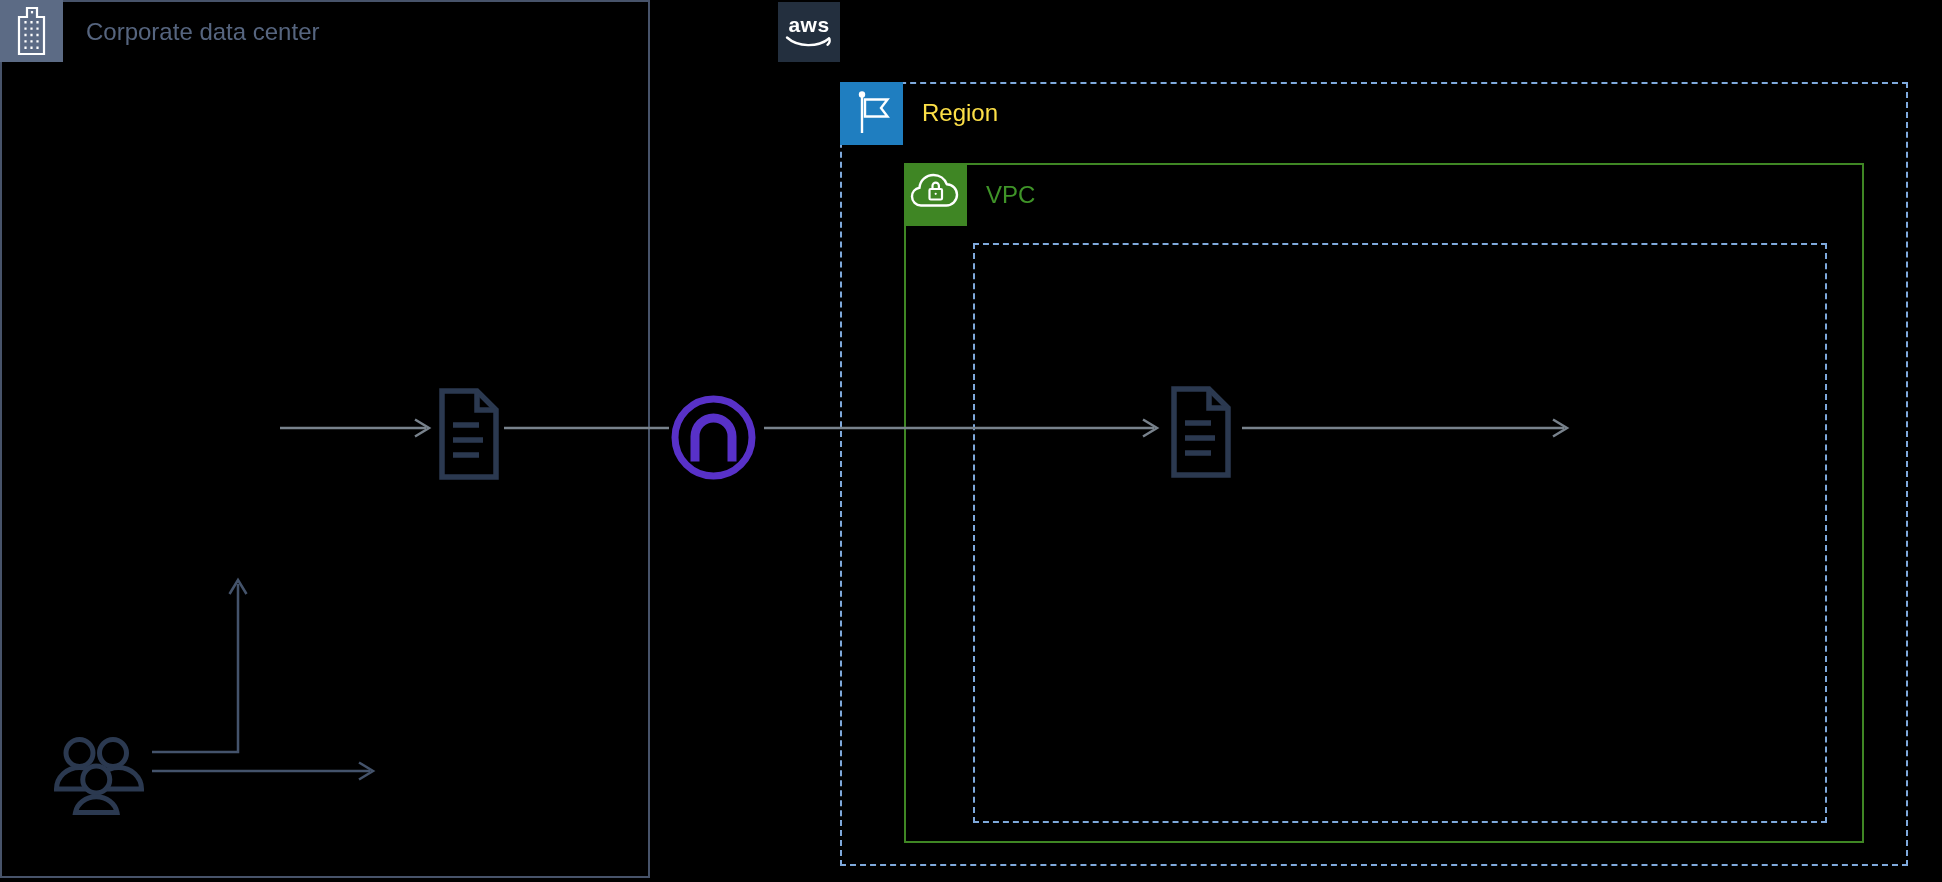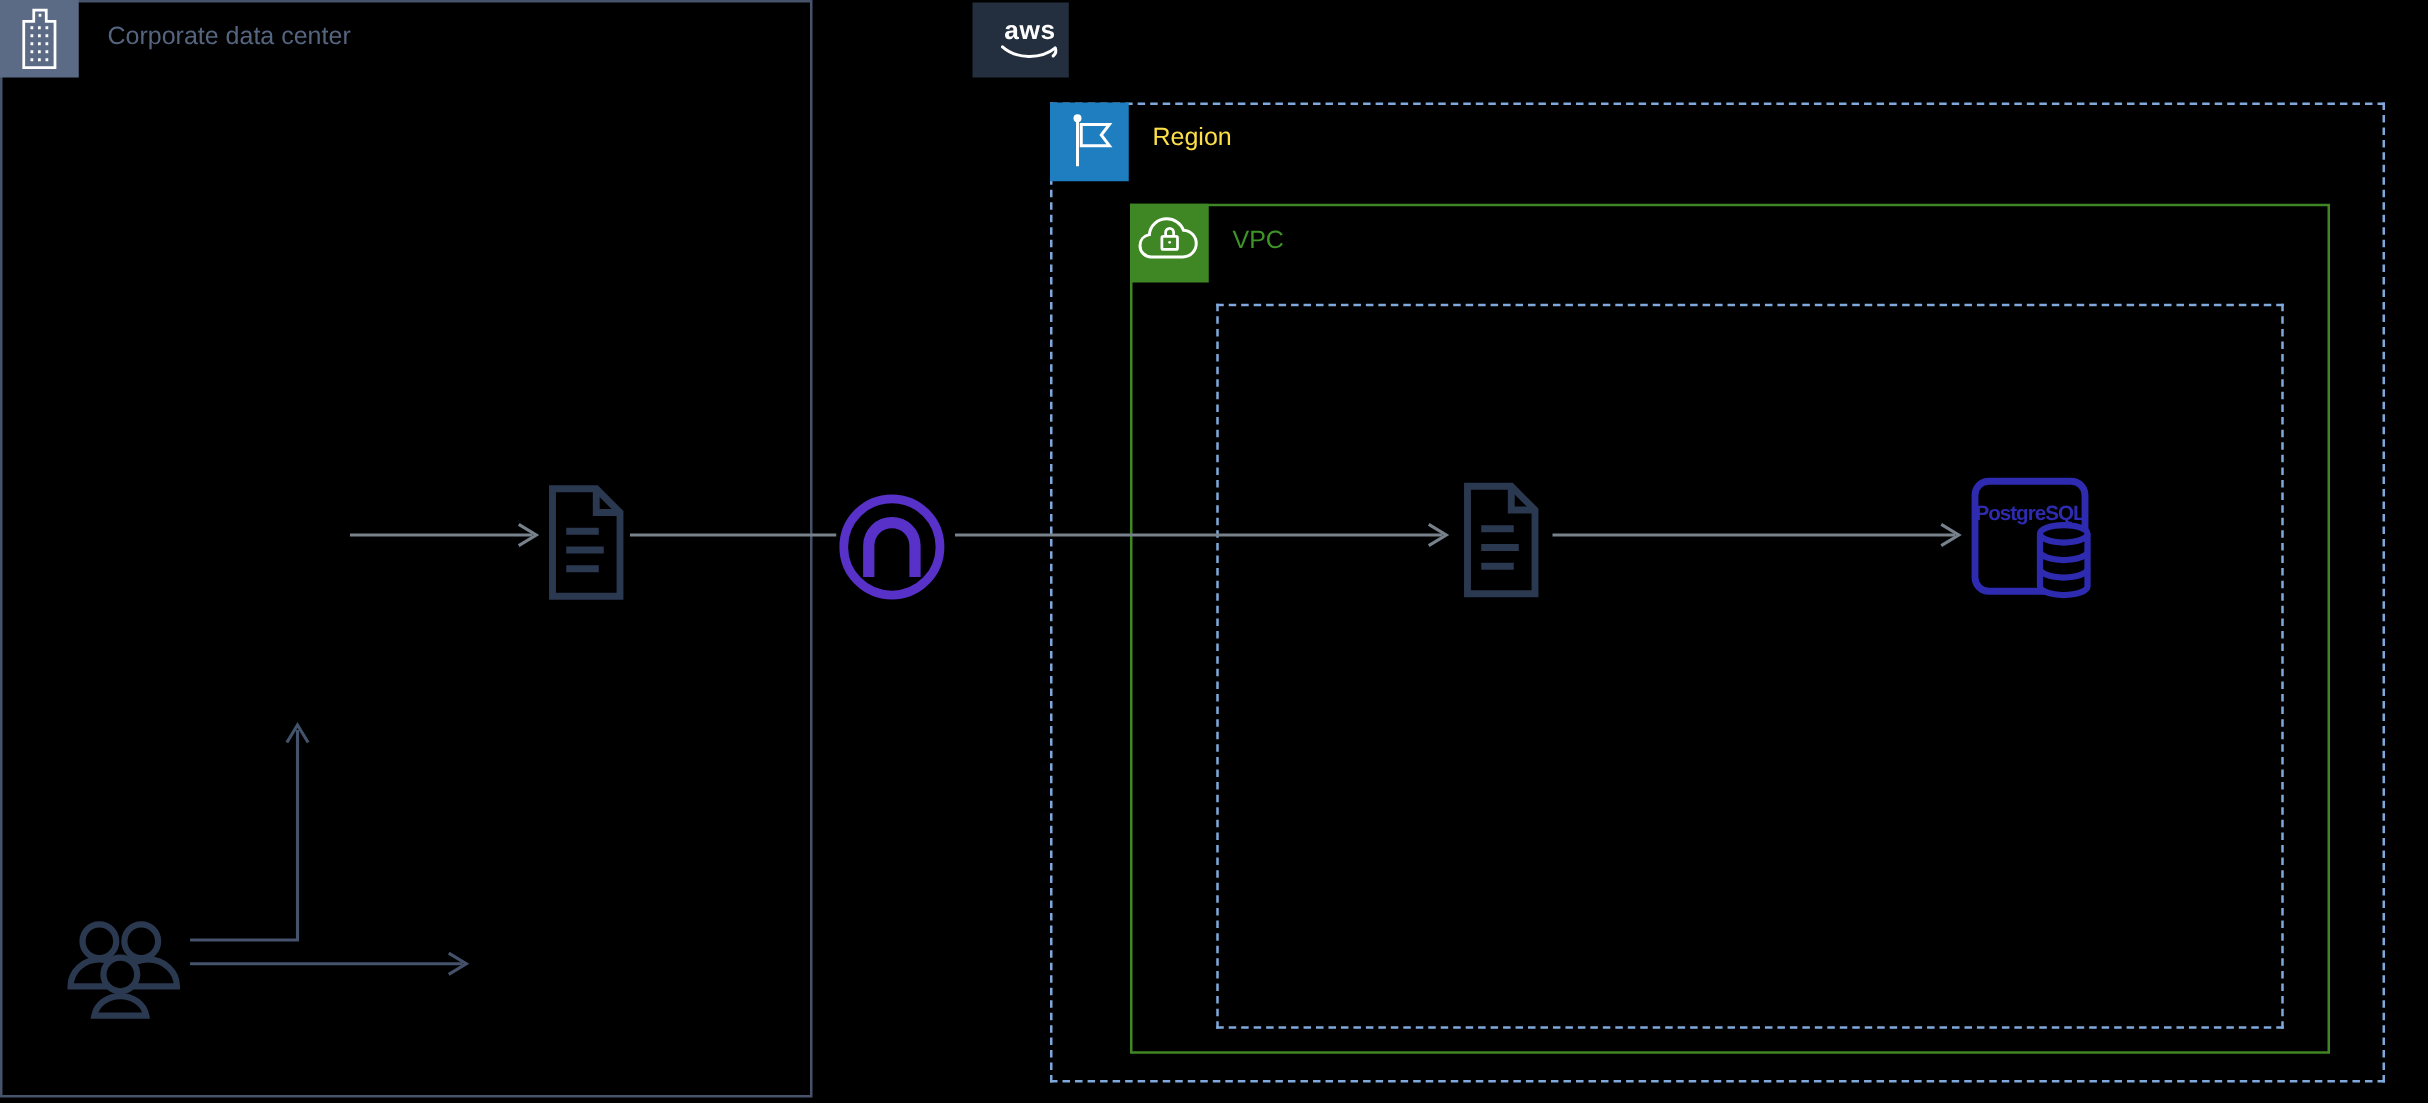--- a/index.html
+++ b/index.html
@@ -1,39 +1,39 @@
 <!DOCTYPE html>
 <html><head>
 <meta charset="utf-8">
 <style>
   html,body{margin:0;padding:0;background:#000;}
   #canvas{
     position:relative;width:1942px;height:882px;background:#000;
     font-family:"Liberation Sans",sans-serif;overflow:hidden;
   }
   .abs{position:absolute;}
-  .group-label{font-size:20px;white-space:nowrap;}
+  .group-label{font-size:24px;white-space:nowrap;}
   
   #corporate-box{left:0;top:0;width:646px;height:874px;border:2px solid #47536A;}
   #region-box{left:840px;top:82px;width:1064px;height:780px;border:2px dashed #7FA9DC;}
   #vpc-box{left:904px;top:163px;width:956px;height:676px;border:2px solid #3F8624;}
   #az-box{left:973px;top:243px;width:850px;height:576px;border:2px dashed #7FA9DC;}
   
   .group-icon{display:flex;align-items:center;justify-content:center;}
   #corporate-icon{left:0;top:0;width:63px;height:62px;background:#5C6B85;z-index:3;}
   #region-icon{left:840px;top:82px;width:63px;height:63px;background:#1F7EC0;z-index:3;}
   #vpc-icon{left:904px;top:163px;width:63px;height:63px;background:#3F8624;z-index:3;}
   
   #corporate-label{left:86px;top:18px;color:#56657F;}
   #region-label{left:922px;top:99px;color:#fde047;}
   #vpc-label{left:986px;top:181px;color:#3F9428;text-align:center;}
   #az-label{left:973px;top:258px;width:854px;text-align:center;color:#4D9BE0;}
   
   #aws-logo{left:778px;top:2px;width:62px;height:60px;background:#232F3E;
-    display:flex;flex-direction:column;align-items:center;justify-content:center;z-index:3;padding-left:15px;}
+    display:flex;flex-direction:column;align-items:center;justify-content:center;z-index:3;}
   #aws-logo .aws-word{color:#fff;font-weight:bold;font-size:21px;line-height:20px;letter-spacing:0.5px;}
   
   #users-node{left:50px;top:723px;}
   #doc-source-node{left:435px;top:387px;}
   #gateway-node{left:671px;top:395px;}
   #doc-target-node{left:1167px;top:385px;}
   #postgresql-node{left:1575px;top:380px;}
   #arrow-layer{left:0;top:0;pointer-events:none;z-index:2;}
   svg{display:block;}
 </style>
@@ -123,32 +123,20 @@
   <div class="abs" id="doc-target-node">
     <svg width="68" height="94" viewBox="0 0 68 94">
       <g stroke="#2B3950" stroke-width="5.5" fill="none">
         <path d="M7,4 H42 L61,23 V90 H7 Z"></path>
         <path d="M42,4 V23 H61"></path>
         <path d="M18,38 H44 M18,53 H48 M18,68 H44"></path>
       </g>
     </svg>
   </div>
 
-  <div class="abs" id="postgresql-node">
-    <svg width="100" height="100" viewBox="0 0 100 100">
-      <rect x="5" y="5" width="88" height="88" rx="11" stroke="#2E2BB1" stroke-width="5.5" fill="none"></rect>
-      <text x="49" y="36" text-anchor="middle" font-family="Liberation Sans, sans-serif" font-size="16.5" font-weight="bold" letter-spacing="-0.8" fill="#2E2BB1">PostgreSQL</text>
-      <g stroke="#2E2BB1" stroke-width="5" fill="#000">
-        <path d="M57,47 V89 a19,7 0 0 0 38,0 V47"></path>
-        <ellipse cx="76" cy="47" rx="19" ry="7"></ellipse>
-        <path d="M57,61 a19,7 0 0 0 38,0" fill="none"></path>
-        <path d="M57,75 a19,7 0 0 0 38,0" fill="none"></path>
-      </g>
-    </svg>
-  </div>
 
   <svg class="abs" id="arrow-layer" width="1942" height="882" viewBox="0 0 1942 882">
     <g stroke="#78828C" stroke-width="2.5" fill="none">
       <path d="M280,428 H426"></path>
       <path d="M415,419.5 L429,428 L415,436.5"></path>
       <path d="M504,428 H669"></path>
       <path d="M764,428 H1154"></path>
       <path d="M1143,419.5 L1157,428 L1143,436.5"></path>
       <path d="M1242,428 H1564"></path>
       <path d="M1553,419.5 L1567,428 L1553,436.5"></path>

